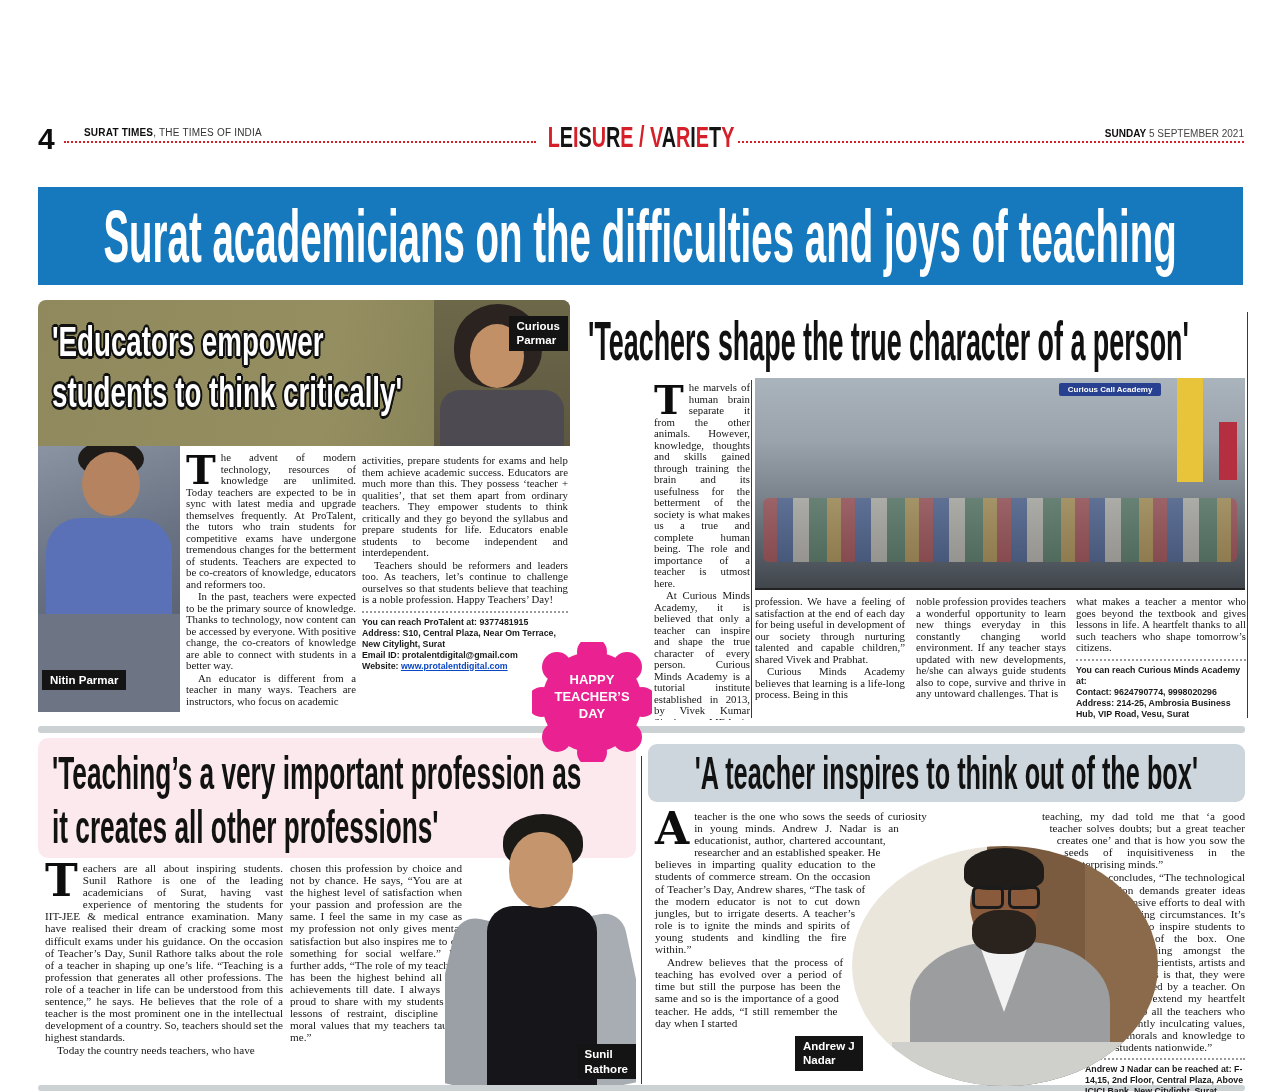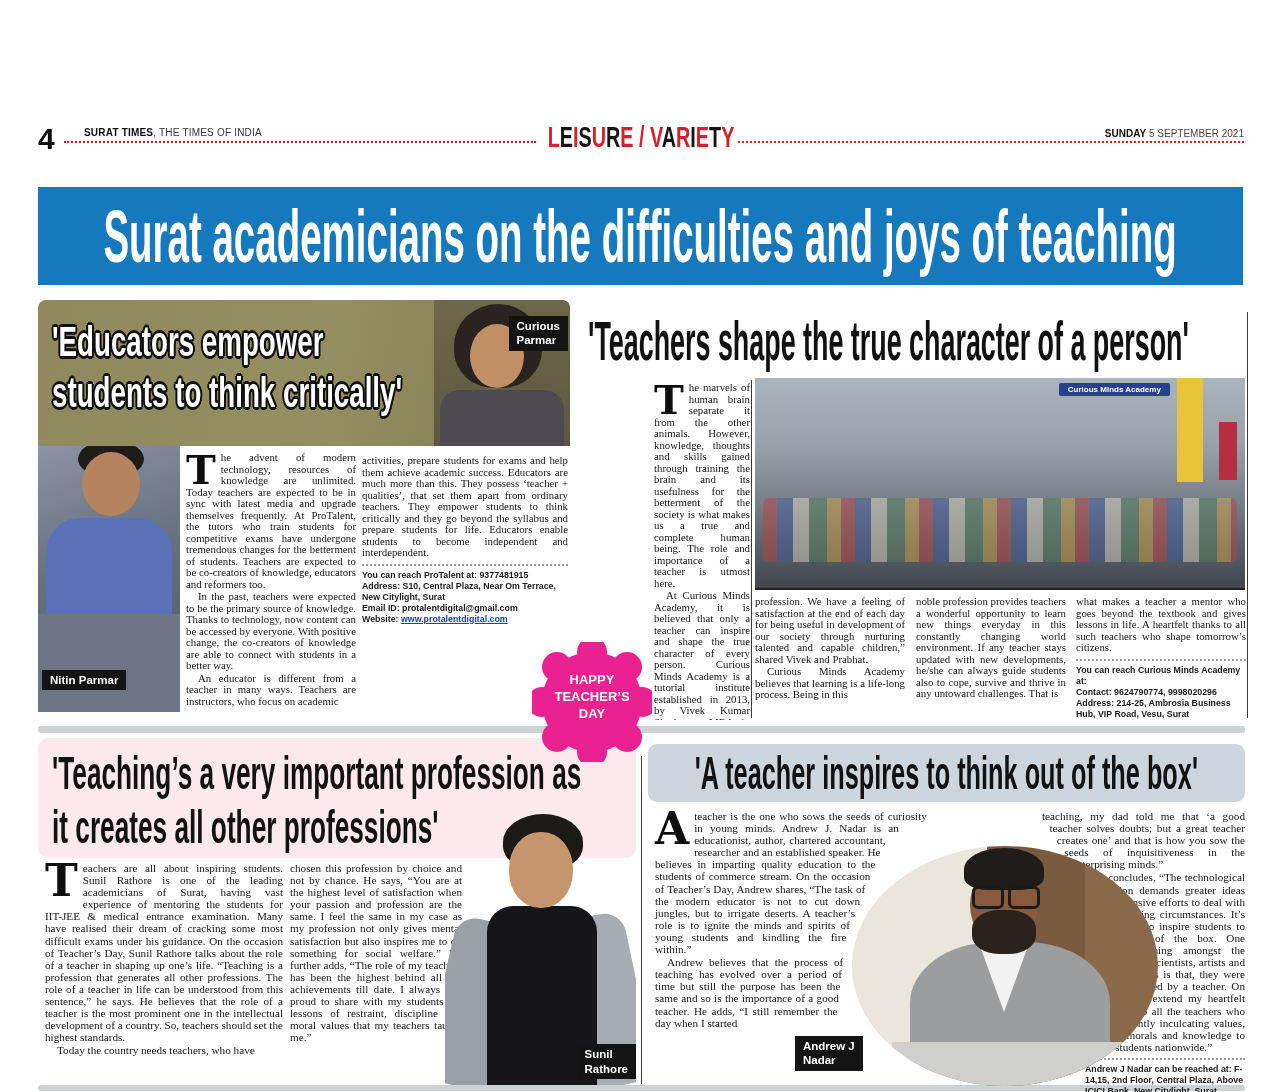--- a/index.html
+++ b/index.html
@@ -160,41 +160,42 @@
     <div class="nt-vest"></div>
     <div class="plabel" style="left:4px;bottom:22px;">Nitin Parmar</div>
   </div>
   <div class="a1col1 bodytxt">
     <p><span class="dropcap">T</span><span>he advent of modern technology, resources of knowledge are unlimited. Today teachers are expected to be in sync with latest media and upgrade themselves frequently. At ProTalent, the tutors who train students for competitive exams have undergone tremendous changes for the betterment of students. Teachers are expected to be co-creators of knowledge, educators and reformers too.</span></p>
     <p class="ind">In the past, teachers were expected to be the primary source of knowledge. Thanks to technology, now content can be accessed by everyone. With positive change, the co-creators of knowledge are able to connect with students in a better way.</p>
     <p class="ind">An educator is different from a teacher in many ways. Teachers are instructors, who focus on academic</p>
   </div>
   <div class="a1col2 bodytxt">
     <p>activities, prepare students for exams and help them achieve academic success. Educators are much more than this. They possess ‘teacher + qualities’, that set them apart from ordinary teachers. They empower students to think critically and they go beyond the syllabus and prepare students for life. Educators enable students to become independent and interdependent.</p>
+    <p class="ind">Teachers should be reformers and leaders too. As teachers, let’s continue to challenge ourselves so that students believe that teaching is a noble profession. Happy Teachers’ Day!</p>
     <div class="contact">
       <div>You can reach ProTalent at: 9377481915</div>
       <div>Address: S10, Central Plaza, Near Om Terrace,</div>
       <div>New Citylight, Surat</div>
       <div>Email ID: protalentdigital@gmail.com</div>
       <div><span>Website: </span><a class="weblink">www.protalentdigital.com</a></div>
     </div>
   </div>
 
   <div class="a2head">
     <span class="cond">'Teachers shape the true character of a person'</span>
   </div>
   <div class="a2col1 bodytxt">
     <div class="badge-push"></div>
     <p><span class="dropcap">T</span><span>he marvels of human brain separate it from the other animals. However, knowledge, thoughts and skills gained through training the brain and its usefulness for the betterment of the society is what makes us a true and complete human being. The role and importance of a teacher is utmost here.</span></p>
     <p class="ind">At Curious Minds Academy, it is believed that only a teacher can inspire and shape the true character of every person. Curious Minds Academy is a tutorial institute established in 2013, by Vivek Kumar Singh, an MBA in HR and Marketing from Lucknow. He felt that Surat needed a good institute for quality education and so he started Curious Minds Academy with Prabhat Kumar Singh.</p>
 
   </div>
   <div class="a2photo">
     <div class="a2crowd"></div>
-    <div class="a2sign">Curious Minds Academy</div>
+    <div class="a2sign">Curious Call Academy</div>
     <div class="a2pillar"></div>
     <div class="a2redsign"></div>
   </div>
   <div class="a2c a2c2 bodytxt">
     <p>profession. We have a feeling of satisfaction at the end of each day for being useful in development of our society through nurturing talented and capable children,” shared Vivek and Prabhat.</p>
     <p class="ind">Curious Minds Academy believes that learning is a life-long process. Being in this</p>
   </div>
   <div class="a2c a2c3 bodytxt">
     <p>noble profession provides teachers a wonderful opportunity to learn new things everyday in this constantly changing world environment. If any teacher stays updated with new developments, he/she can always guide students also to cope, survive and thrive in any untoward challenges. That is</p>
   </div>

